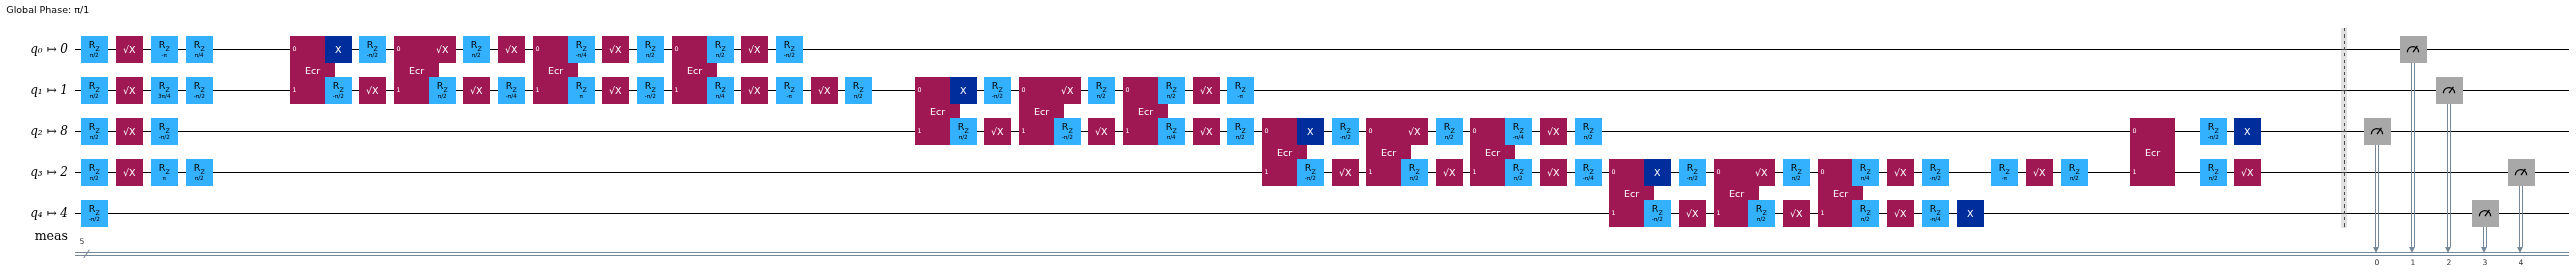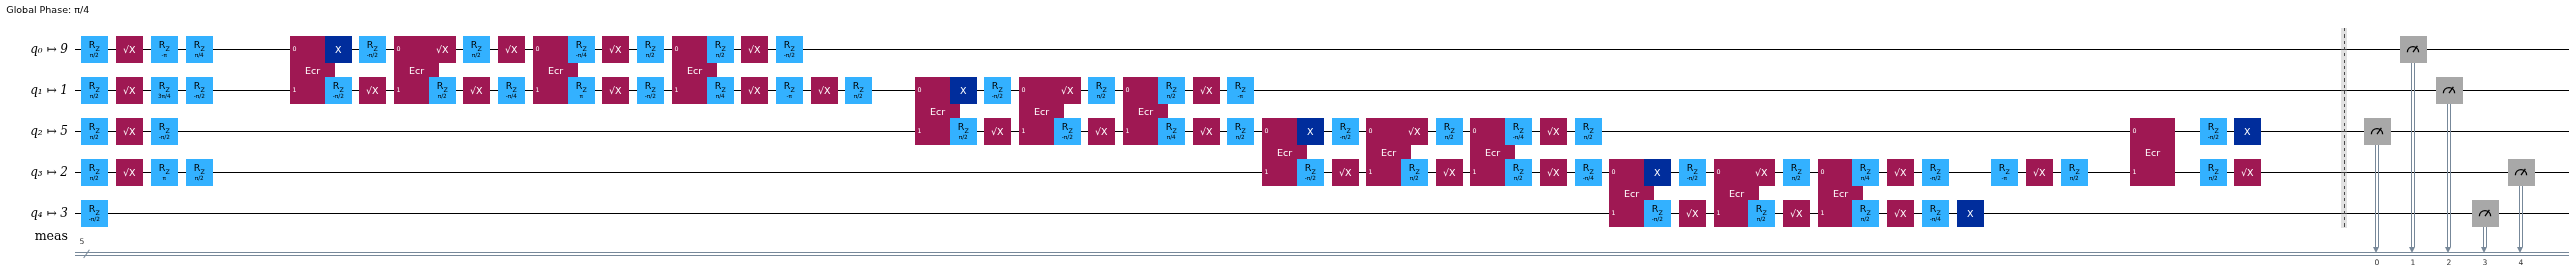--- a/index.html
+++ b/index.html
@@ -28,32 +28,32 @@
          border-right:3.8px solid transparent;border-top:6.3px solid #778899;}
   .clabel{position:absolute;font-size:7.6px;color:#333;transform:translateX(-50%);}
   .bband{position:absolute;background:rgba(170,170,170,0.35);}
   .bdash{position:absolute;width:1.3px;
          background:repeating-linear-gradient(to bottom,#4a4a4a 0 3.2px,transparent 3.2px 6.3px);}
 </style>
 </head>
 <body>
 
 <div class="canvas">
-  <div class="gphase">Global Phase: π/4</div>
+  <div class="gphase">Global Phase: π/1</div>
   <div id="circuit">
       <div class="wire" style="left: 75px; top: 49px; width: 2494px; background: rgb(0, 0, 0);"></div>
-      <div class="qlabel" style="top: 41px;">q₀ ↦ 9</div>
+      <div class="qlabel" style="top: 41px;">q₀ ↦ 0</div>
       <div class="wire" style="left: 75px; top: 90px; width: 2494px; background: rgb(0, 0, 0);"></div>
       <div class="qlabel" style="top: 82px; text-align: right;">q₁ ↦ 1</div>
       <div class="wire" style="left: 75px; top: 131px; width: 2494px; background: rgb(0, 0, 0);"></div>
-      <div class="qlabel" style="top: 123px;">q₂ ↦ 5</div>
+      <div class="qlabel" style="top: 123px;">q₂ ↦ 8</div>
       <div class="wire" style="left: 75px; top: 172px; width: 2494px; background: rgb(0, 0, 0);"></div>
       <div class="qlabel" style="top: 164px;">q₃ ↦ 2</div>
       <div class="wire" style="left: 75px; top: 213px; width: 2494px; background: rgb(0, 0, 0);"></div>
-      <div class="qlabel" style="top: 205px;">q₄ ↦ 3</div>
+      <div class="qlabel" style="top: 205px;">q₄ ↦ 4</div>
       <div class="cwire" style="left: 75px; top: 252px; width: 2494px; background: rgb(119, 136, 153);"></div>
       <div class="cwire" style="left: 75px; top: 255px; width: 2494px; background: rgb(119, 136, 153);"></div>
       <div class="mlabel" style="top: 228px;">meas</div>
       <div class="slash" style="left: 86px; top: 249px; background: rgb(119, 136, 153);"></div>
       <div class="csize" style="left: 82px; top: 237px;">5</div>
       <div class="bband" style="left: 2341px; top: 28px; width: 6.3px; height: 200px;"></div>
       <div class="bdash" style="left: 2344px; top: 28px; height: 200px;"></div>
       <div class="mline" style="left: 2375px; top: 145px; height: 102px;"></div>
       <div class="mline" style="left: 2378px; top: 145px; height: 102px;"></div>
       <div class="mhead" style="left: 2373px; top: 247px;"></div>

